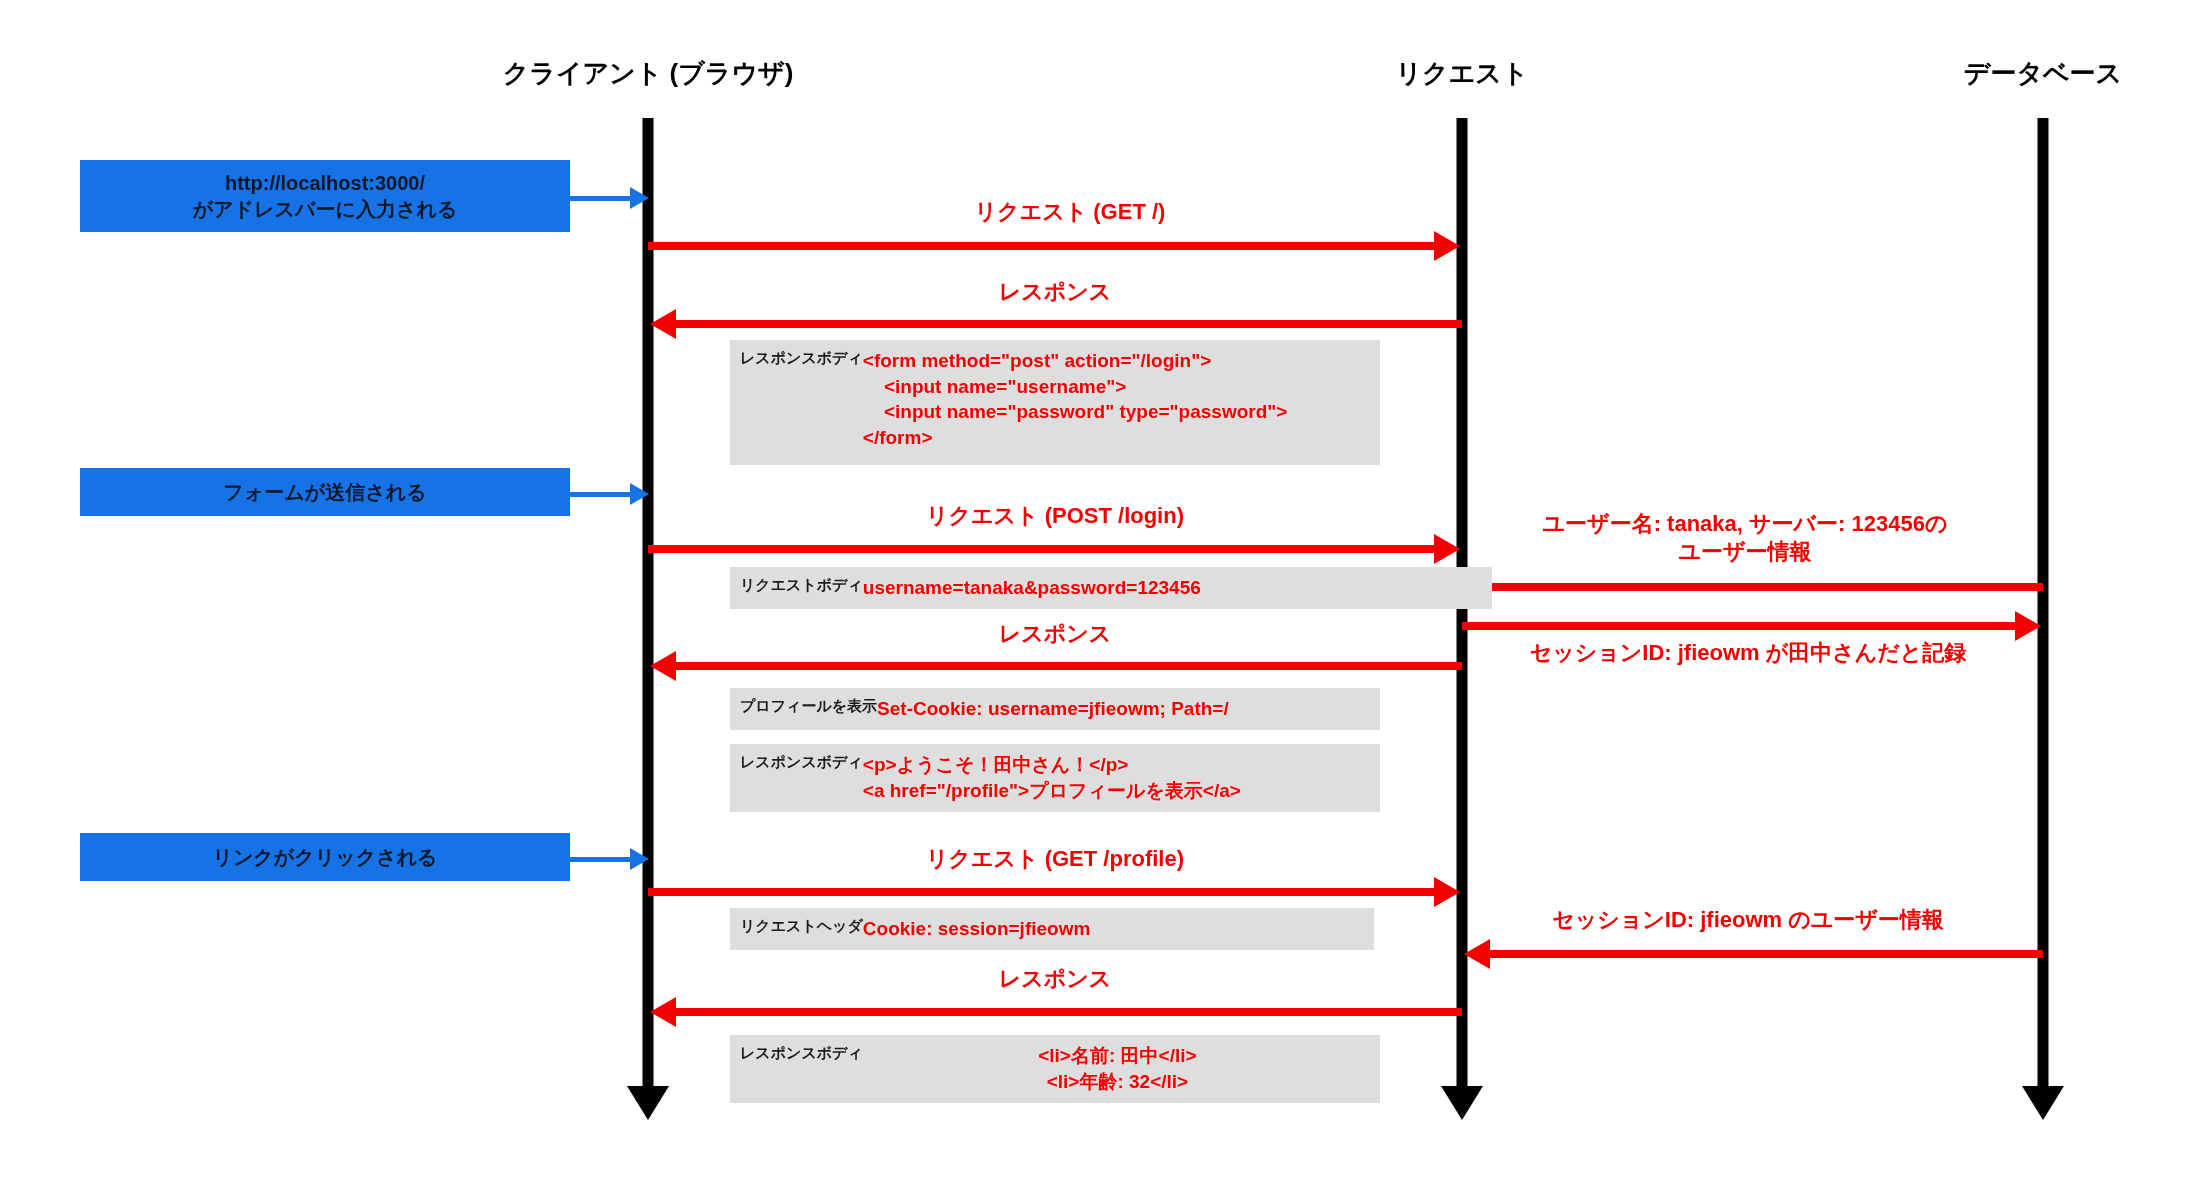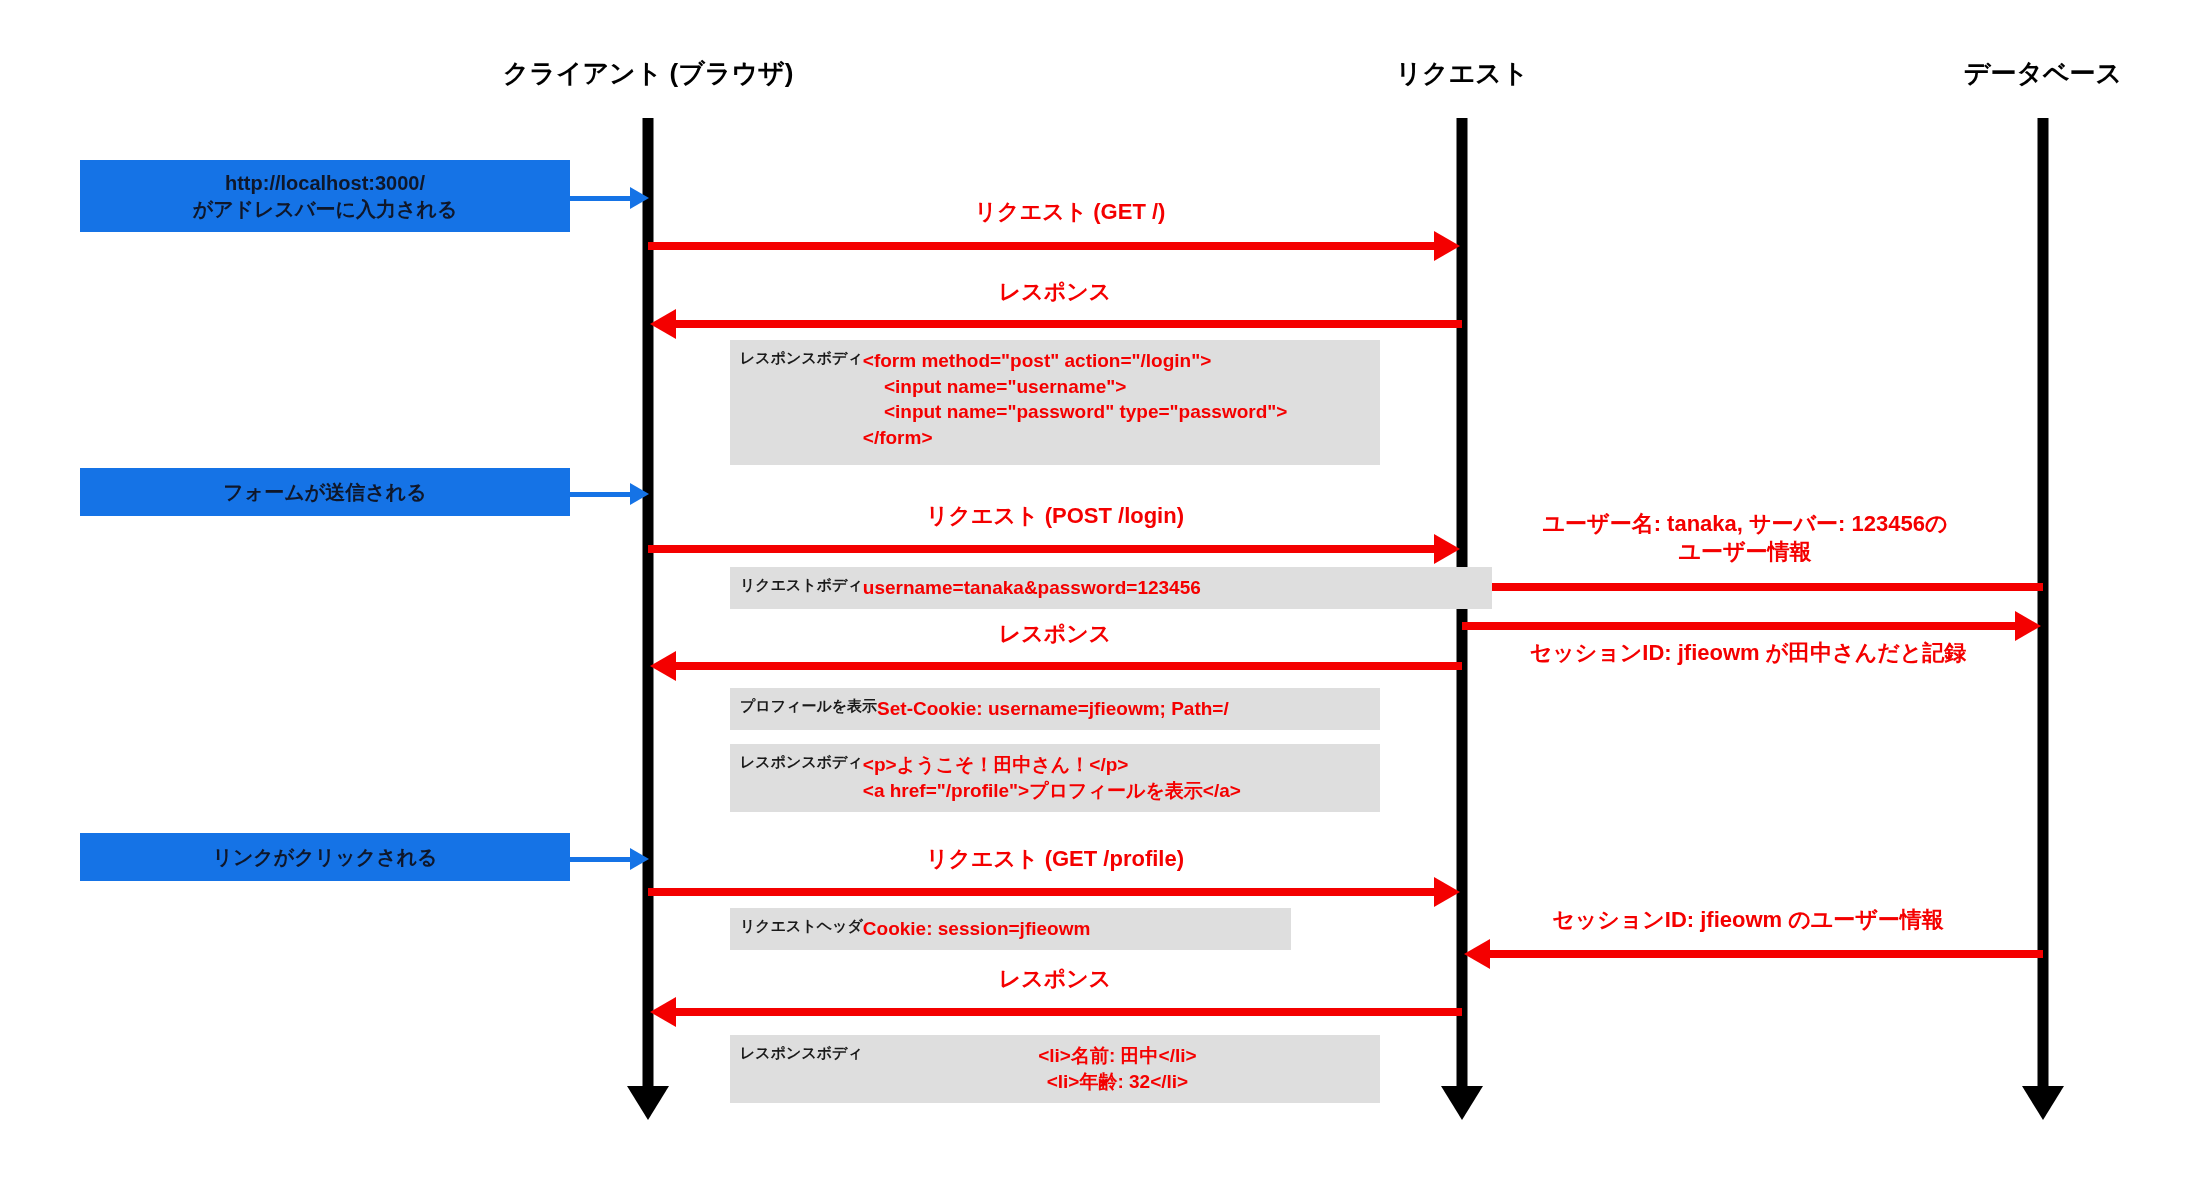--- a/index.html
+++ b/index.html
@@ -202,21 +202,21 @@
   </div>
 
   <div class="event-box" style="left:80px; top:833px; width:490px; height:48px;">リンクがクリックされる</div>
   <div class="event-arrow-line" style="left:570px; top:857px; width:63px;"></div>
   <div class="event-arrow-head" style="left:630px; top:848px;"></div>
 
   <div class="msg-label" style="left:1055px; top:845px;">リクエスト (GET /profile)</div>
   <div class="msg" style="left:648px; top:888px; width:786px;"></div>
   <div class="msg-head right" style="left:1434px; top:877px;"></div>
 
-  <div class="note" style="left:730px; top:908px; width:561px; height:42px;">
+  <div class="note" style="left:730px; top:908px; width:644px; height:42px;">
     <div class="note-kind">リクエストヘッダ</div>
     <div class="note-body">Cookie: session=jfieowm</div>
   </div>
 
   <div class="msg-label" style="left:1748px; top:906px;">セッションID: jfieowm のユーザー情報</div>
   <div class="msg" style="left:1490px; top:950px; width:553px;"></div>
   <div class="msg-head left" style="left:1464px; top:939px;"></div>
 
   <div class="msg-label" style="left:1055px; top:965px;">レスポンス</div>
   <div class="msg" style="left:676px; top:1008px; width:786px;"></div>

